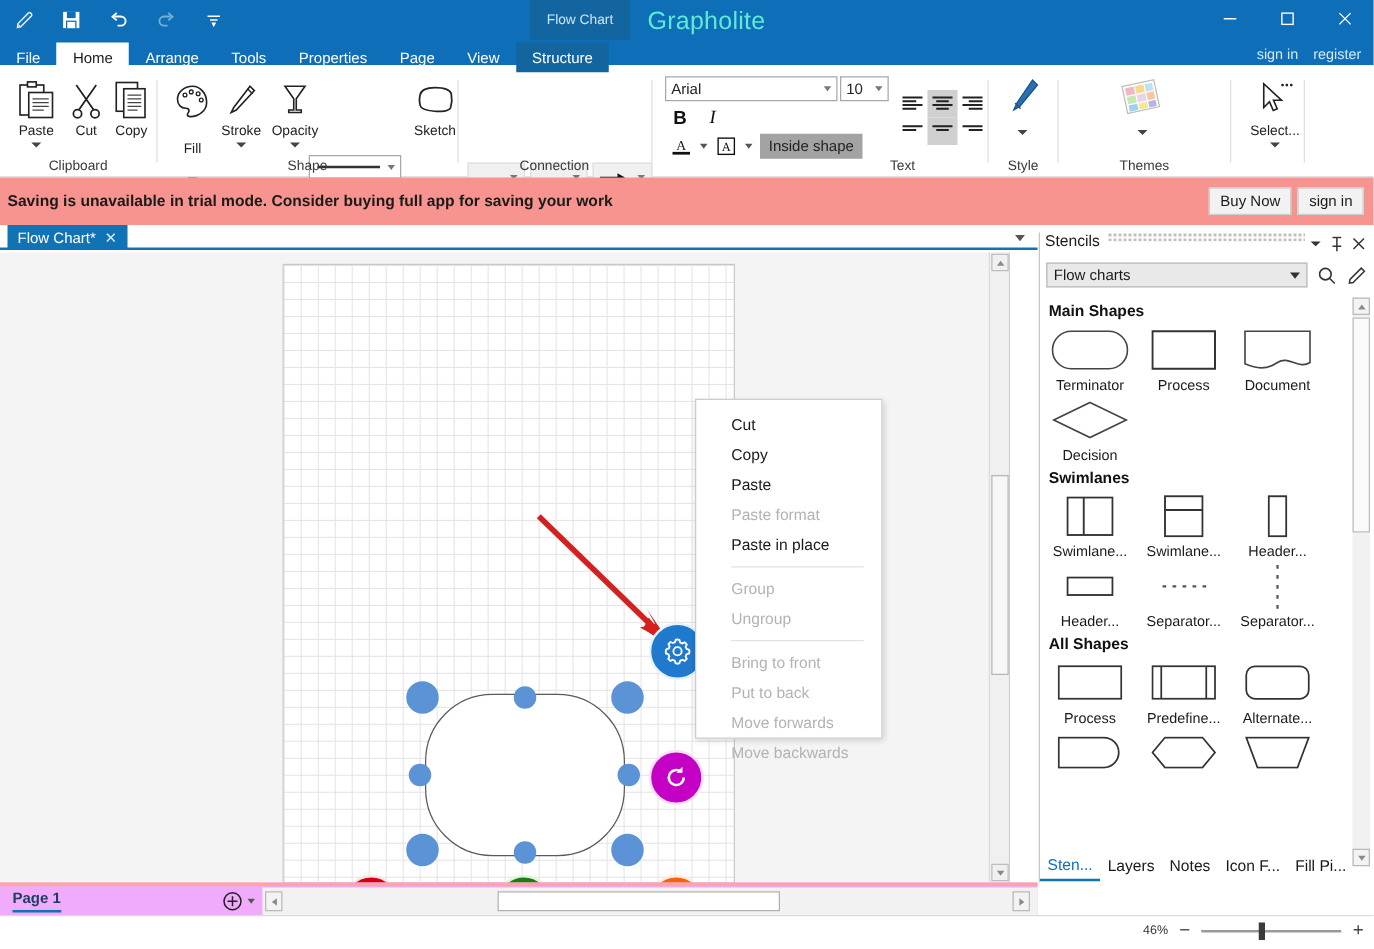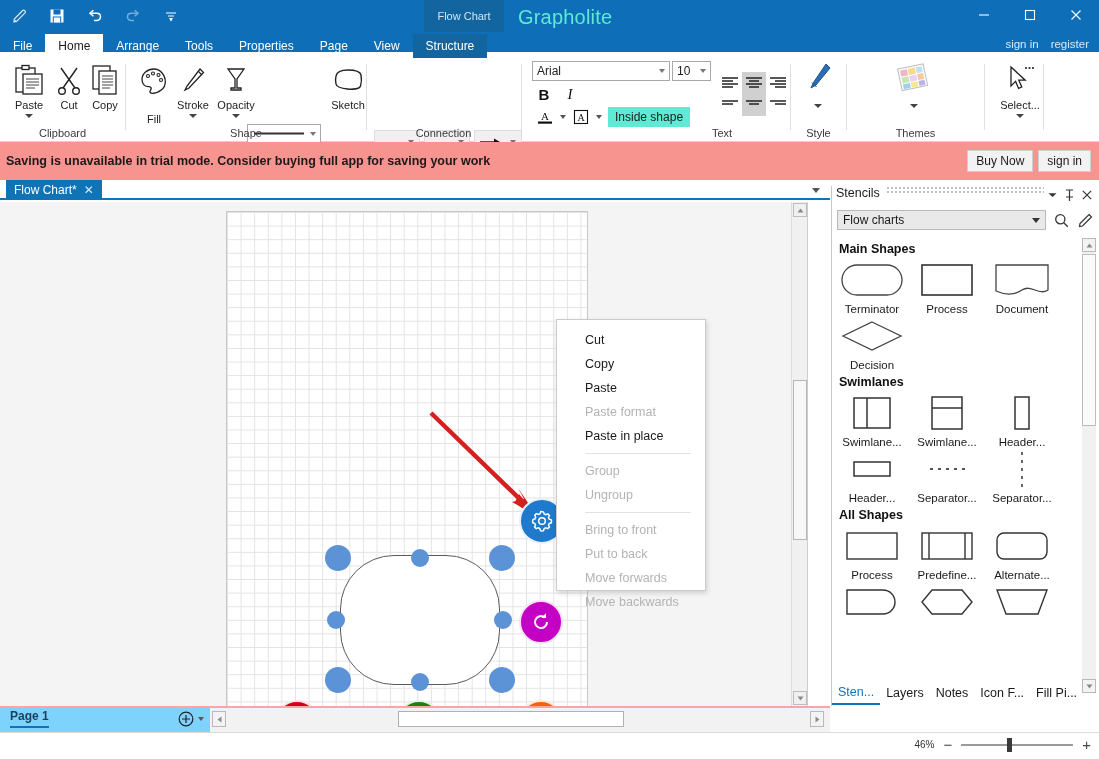--- a/index.html
+++ b/index.html
@@ -84,21 +84,21 @@
   }
   .flatbox .arr { width: 0; height: 0; border-left: 3.5px solid transparent; border-right: 3.5px solid transparent; border-top: 4px solid #777; }
 
   .chk { position: absolute; display: flex; align-items: center; gap: 5px; font-size: 12px; color: #333; }
   .chk .bx { width: 12px; height: 12px; border: 1px solid #999; background: #fff; }
 
   .tbtn { position: absolute; display: flex; align-items: center; justify-content: center; }
   .tbtn.sel { background: #d0d0d0; }
 
   .insideshape {
-    position: absolute; background: #5eead4; padding: 3px 7px; font-size: 12px; color: #222; text-align: right;
+    position: absolute; background: #a3a3a3; padding: 3px 7px; font-size: 12px; color: #222; text-align: right;
   }
 
   
   .banner {
     position: absolute; left: 0; top: 142px; width: 1099px; height: 38px;
     background: #f79490; display: flex; align-items: center; gap: 48px;
   }
   .banner-text { margin-left: 6px; font-weight: bold; font-size: 12.5px; color: #1a1a1a; }
   .banner-btns { margin-left: auto; display: flex; gap: 5px; margin-right: 8px; }
   .banner-btn {
@@ -210,21 +210,21 @@
   .st-tabs {
     position: absolute; left: 0; bottom: 0; width: 268px; height: 26px;
     display: flex; align-items: center; background: transparent;
   }
   .st-tab { height: 24px; display: flex; align-items: center; padding: 0 6px; font-size: 12.5px; color: #1a1a1a; }
   .st-tab.active { color: #1073b6; border-bottom: 2px solid #1073b6; }
 
   
   .pagebar {
     position: absolute; left: 0; top: 706px; width: 830px; height: 26px;
-    background: #7dd3fc; border-top: 1px solid #fca5a5;
+    background: #f0abfc; border-top: 3px solid #fca5a5;
   }
   .pagetab {
     position: absolute; left: 10px; top: 2px; font-size: 12px; font-weight: bold;
     color: #1a3f5c; padding-bottom: 3px; border-bottom: 2px solid #1073b6;
   }
   .addpage { position: absolute; left: 178px; top: 4px; display: flex; align-items: center; gap: 4px; }
   .hscroll { position: absolute; left: 210px; top: 1px; width: 620px; height: 24px; background: #f2f2f2; }
   .hs-btn { position: absolute; top: 3px; width: 14px; height: 16px; background: #f3f3f3; border: 1px solid #b9b9b9;
             display: flex; align-items: center; justify-content: center; }
   .hs-thumb { position: absolute; left: 188px; top: 3px; width: 226px; height: 16px; background: #ffffff; border: 1px solid #b0b0b0; }

